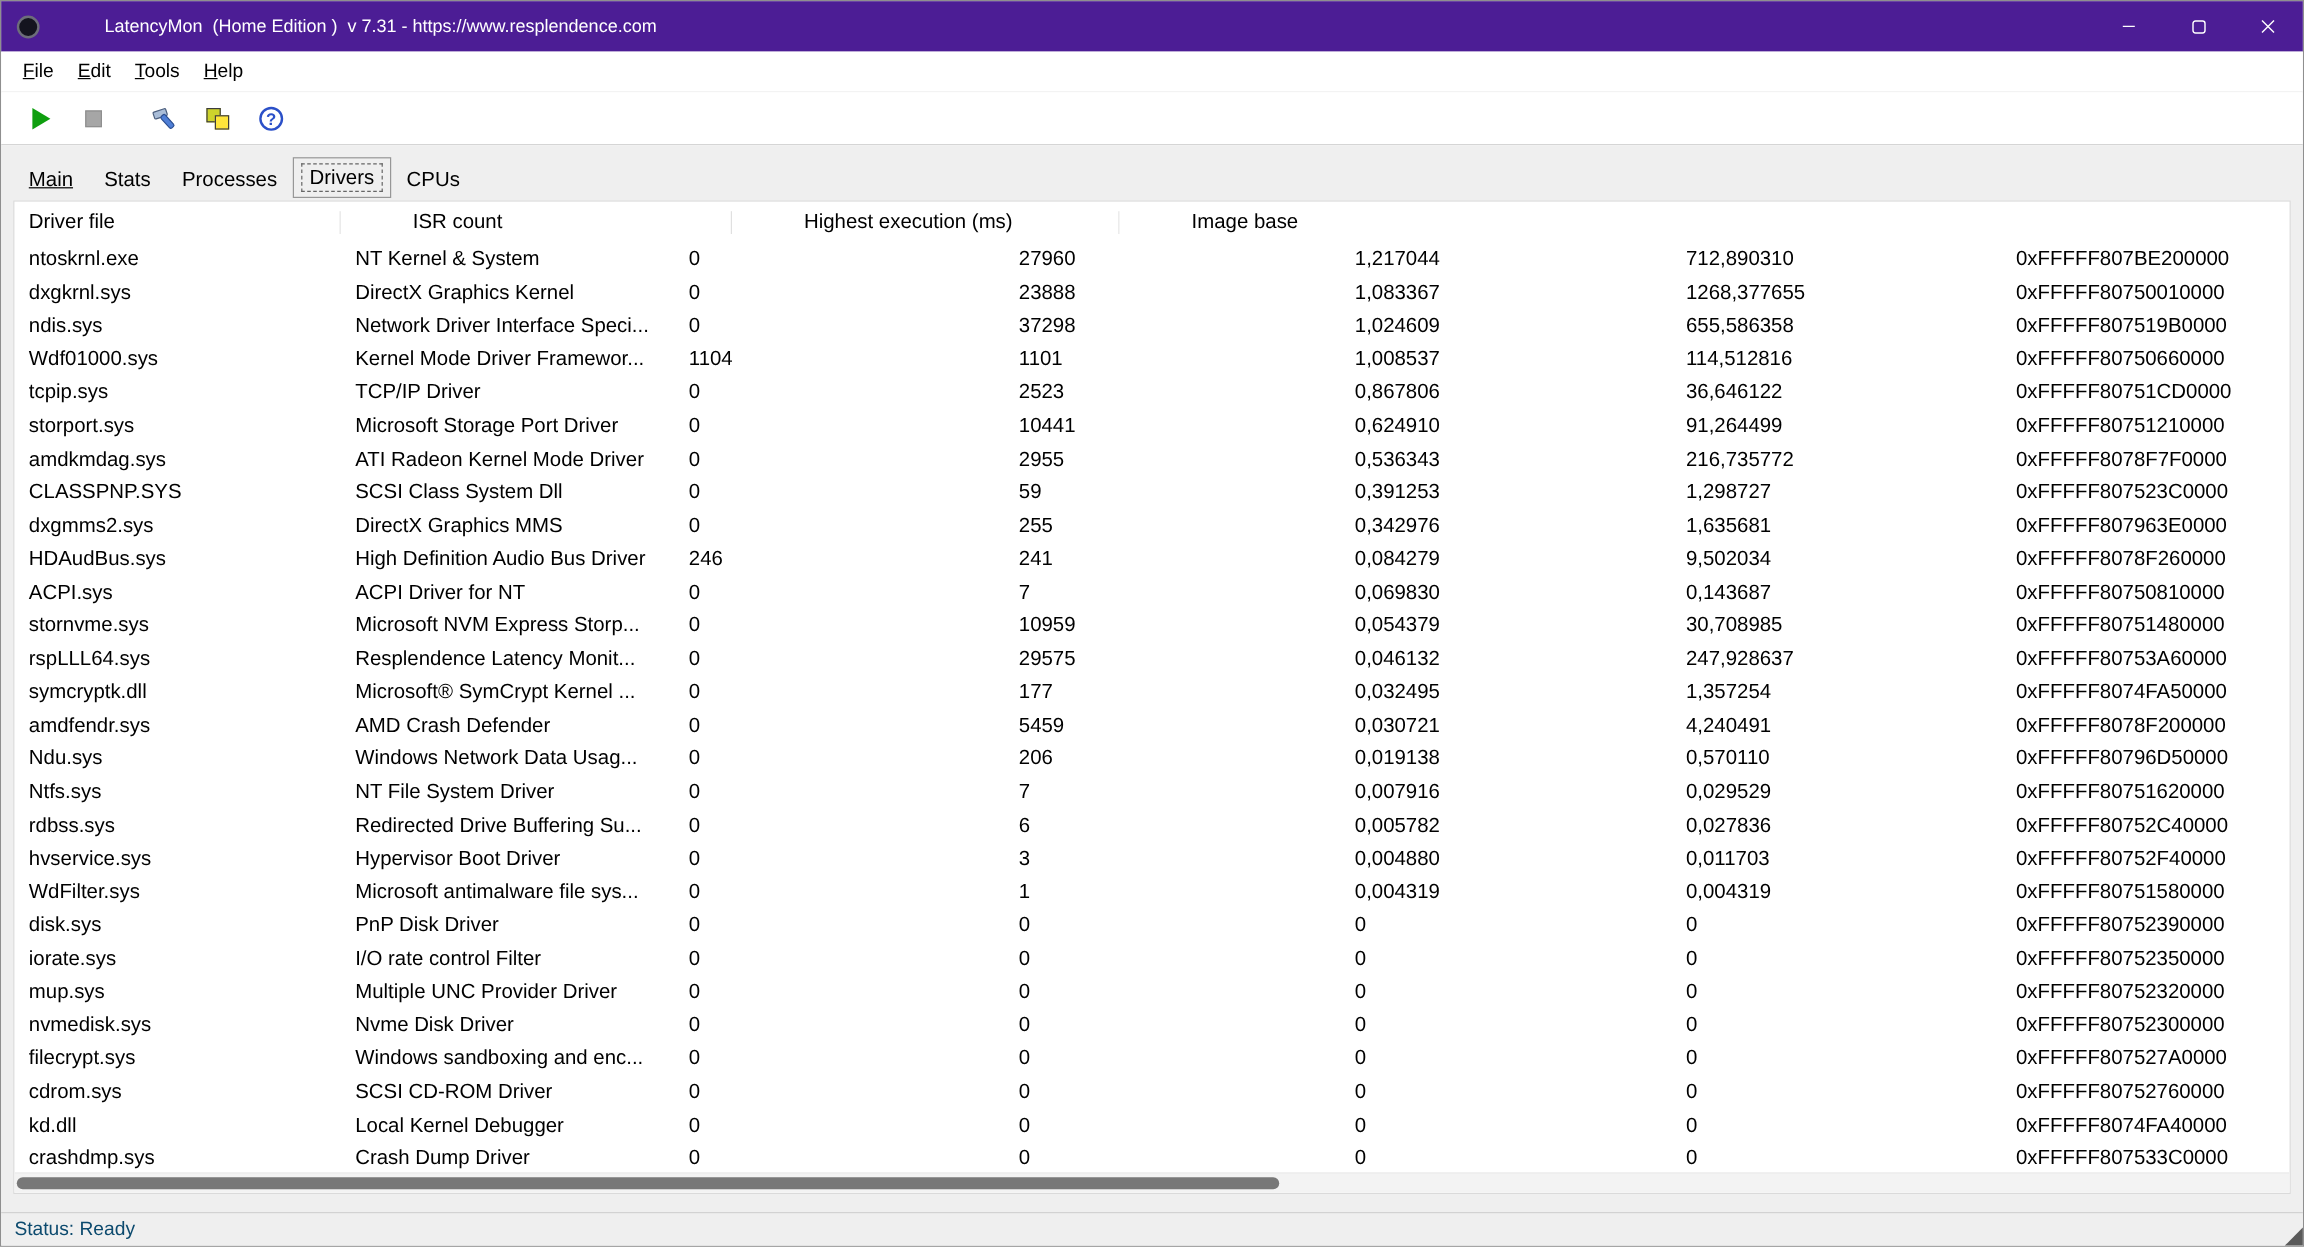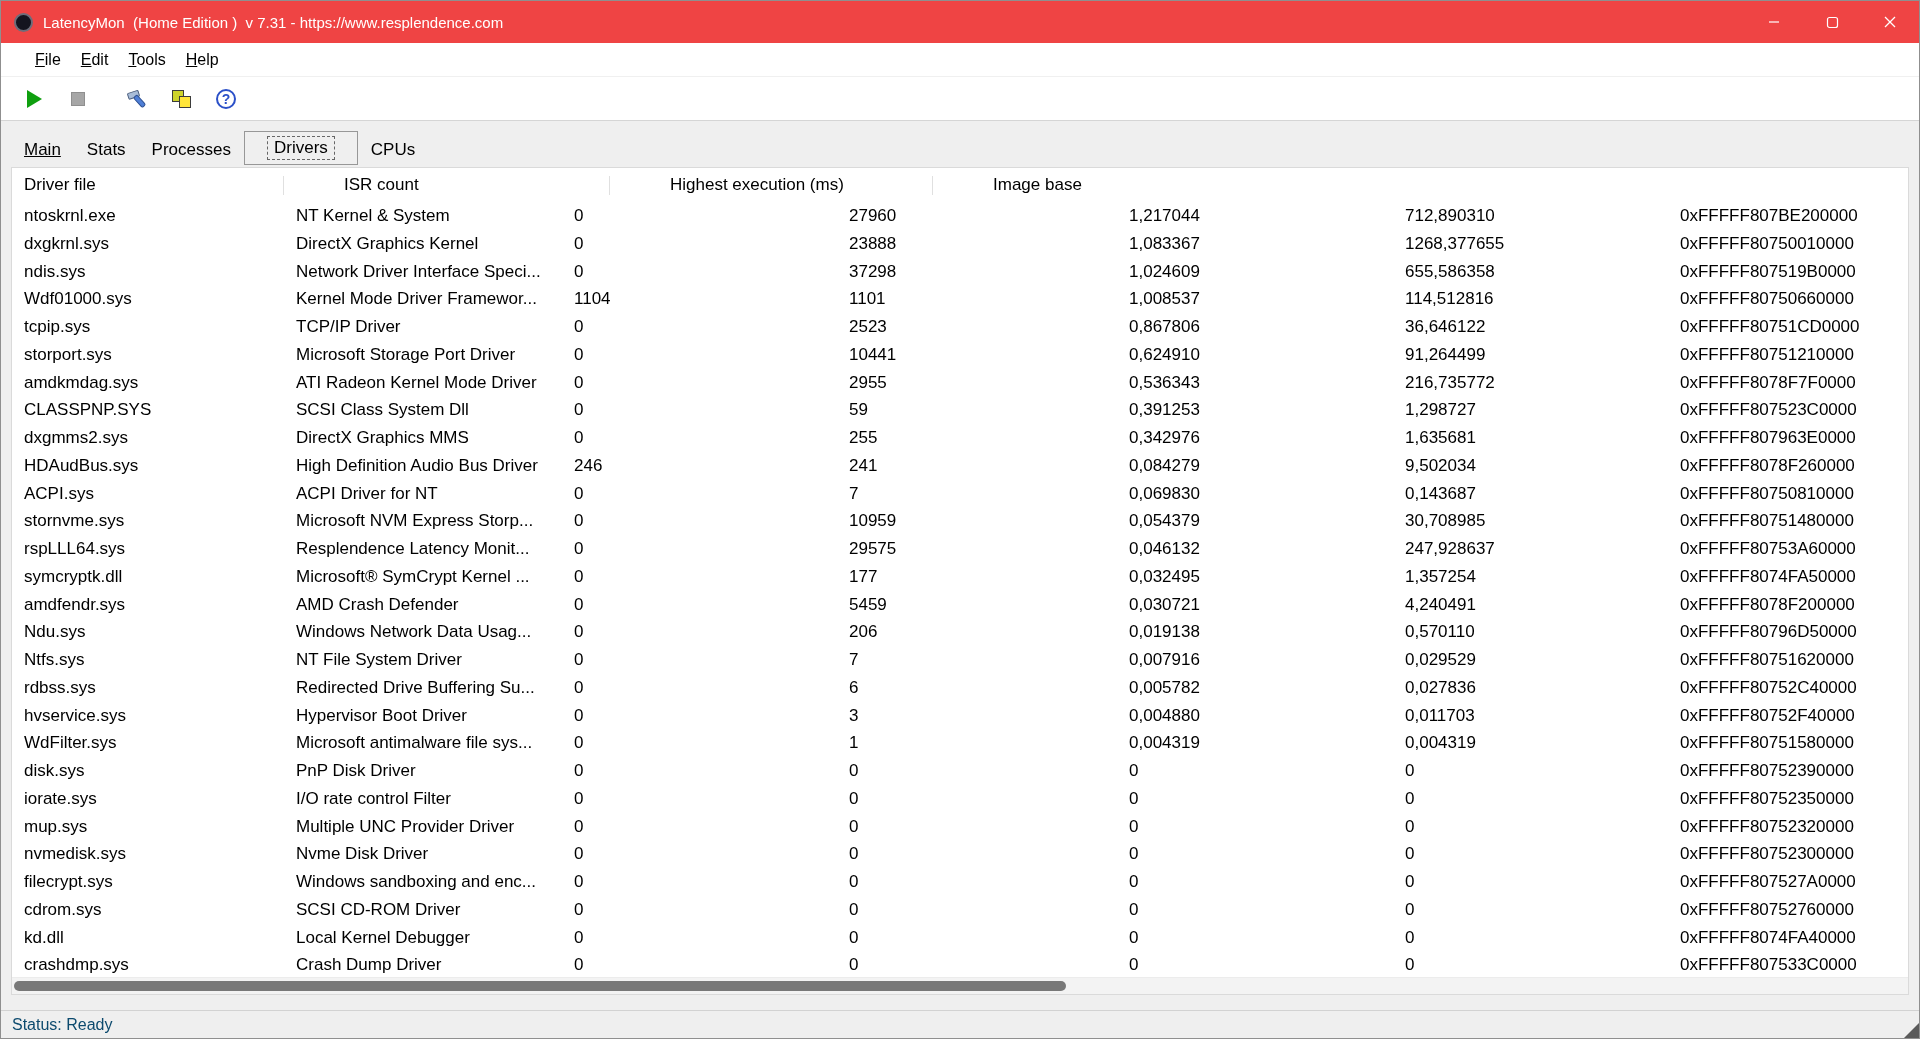--- a/index.html
+++ b/index.html
@@ -7,35 +7,35 @@
   body { font-family: "Liberation Sans", sans-serif; background: #fff; }
 
   .window {
     position: absolute; inset: 0;
     border: 1px solid #8f8f8f;
     display: flex; flex-direction: column;
   }
 
   
   .titlebar {
-    flex: 0 0 42px; background: #ef4444; color: #fff;
-    display: flex; align-items: center;
+    flex: 0 0 42px; background: #4c1d95; color: #fff;
+    display: flex; align-items: center; gap: 44px;
   }
   .app-icon {
     width: 19px; height: 19px; margin: 0 10px 0 13px;
     border-radius: 50%; background: #14141f; border: 2px solid #6d6d7a;
   }
   .title-text { font-size: 15px; white-space: pre; }
   .win-controls { margin-left: auto; display: flex; height: 100%; }
   .win-btn { width: 58px; height: 100%; display: flex; align-items: center; justify-content: center; }
 
   
   .menubar {
     flex: 0 0 34px; background: #fff; display: flex; align-items: center;
-    padding-left: 24px; font-size: 16px; color: #000;
+    padding-left: 8px; font-size: 16px; color: #000;
     border-bottom: 1px solid #f0f0f0;
   }
   .menu-item { padding: 0 10px; }
 
   
   .toolbar {
     flex: 0 0 44px; background: #fff; border-bottom: 1px solid #d5d5d5;
     display: flex; align-items: center; padding-left: 16px;
   }
   .tool-btn { width: 34px; height: 34px; display: flex; align-items: center; justify-content: center; margin-right: 10px; }
@@ -48,21 +48,21 @@
   .help-shape {
     width: 20px; height: 20px; border: 2px solid #2b50c8; border-radius: 50%;
     color: #2b50c8; font-weight: bold; font-size: 14px; line-height: 16px; text-align: center;
   }
 
   
   .content { flex: 1; background: #efefef; position: relative; }
   .tabstrip { display: flex; align-items: flex-end; padding: 10px 0 0 10px; height: 44px; font-size: 17px; }
   .tab { padding: 5px 13px; color: #000; }
   .tab.underlined .tab-label { text-decoration: underline; }
-  .tab.active { border: 1px solid #979797; background: #efefef; padding: 4px 22px; }
+  .tab.active { border: 1px solid #979797; background: #efefef; padding: 4px 6px; }
   .tab.active .tab-label { display: inline-block; border: 1px dashed #666; padding: 1px 6px; }
 
   
   .listview {
     position: absolute; left: 10px; right: 10px; top: 46px; height: 828px;
     background: #fff; border: 1px solid #dadada; overflow: hidden;
     font-size: 17px; color: #000;
   }
   .grid-row { display: grid; grid-template-columns: 272px 278px 275px 280px 276px 275px 1fr; }
   .thead { height: 34px; gap: 48px; }

